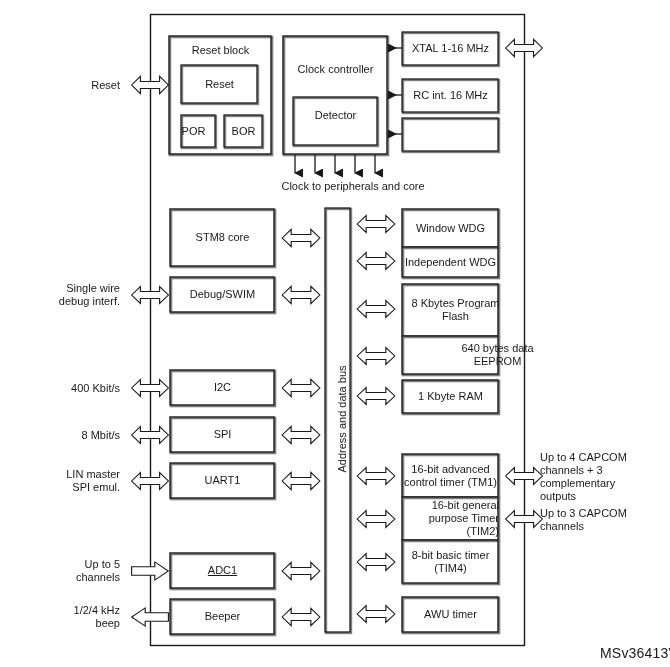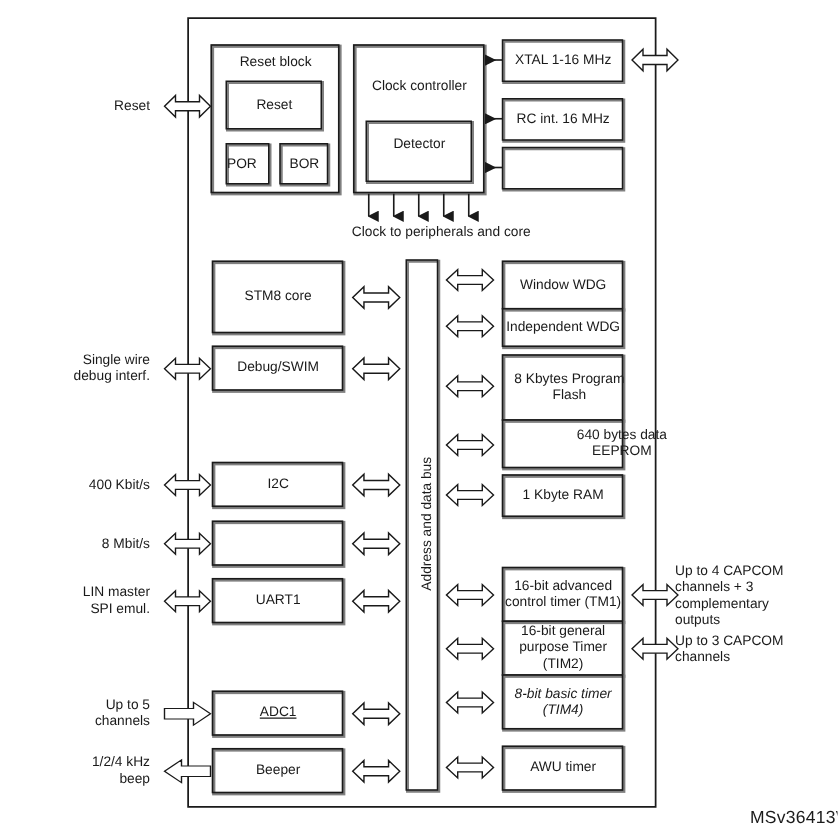--- a/index.html
+++ b/index.html
@@ -243,20 +243,21 @@
 
   <div class="box-txt" style="left:402px;top:32px;width:97px;height:33px;">XTAL 1-16 MHz</div>
   <div class="box-txt" style="left:402px;top:79px;width:97px;height:33px;">RC int. 16 MHz</div>
 
   <div class="vbus-txt" style="left:267px;top:413px;width:150px;text-align:center;">Address and data bus</div>
 
   <div class="box-txt" style="left:170px;top:209px;width:105px;height:57px;">STM8
 core</div>
   <div class="box-txt" style="left:170px;top:277px;width:105px;height:35px;">Debug/SWIM</div>
   <div class="box-txt" style="left:170px;top:370px;width:105px;height:35px;">I2C</div>
+  <div class="box-txt" style="left:170px;top:417px;width:105px;height:35px;">SPI</div>
   <div class="box-txt" style="left:170px;top:463px;width:105px;height:35px;">UART1</div>
   <div class="box-txt" style="left:170px;top:553px;width:105px;height:35px;text-decoration:underline;">ADC1</div>
   <div class="box-txt" style="left:170px;top:599px;width:105px;height:35px;">Beeper</div>
 
   <div class="lbl left" style="left:10px;top:282px;width:110px;">Single wire
 debug interf.</div>
   <div class="lbl left" style="left:20px;top:382px;width:100px;">400 Kbit/s</div>
   <div class="lbl left" style="left:20px;top:429px;width:100px;">8 Mbit/s</div>
   <div class="lbl left" style="left:15px;top:468px;width:105px;">LIN master
 SPI emul.</div>
@@ -270,23 +271,23 @@
   <div class="box-txt" style="left:402px;top:247px;width:97px;height:30px;">Independent WDG</div>
   <div class="box-txt" style="left:402px;top:284px;width:107px;height:52px;">8 Kbytes
 Program
 Flash</div>
   <div class="box-txt" style="left:402px;top:336px;width:97px;height:38px;margin-left:47px;">640 bytes
 data EEPROM</div>
   <div class="box-txt" style="left:402px;top:380px;width:97px;height:33px;">1 Kbyte
 RAM</div>
   <div class="box-txt" style="left:402px;top:454px;width:97px;height:43px;">16-bit advanced
 control timer (TM1)</div>
-  <div class="box-txt" style="left:402px;top:497px;width:97px;height:43px;">16-bit general purpose
+  <div class="box-txt" style="left:402px;top:497px;width:97px;height:43px;text-align:right;">16-bit general purpose
 Timer (TIM2)</div>
-  <div class="box-txt" style="left:402px;top:540px;width:97px;height:43px;font-style:italic;">8-bit basic timer
+  <div class="box-txt" style="left:402px;top:540px;width:97px;height:43px;">8-bit basic timer
 (TIM4)</div>
   <div class="box-txt" style="left:402px;top:597px;width:97px;height:35px;">AWU timer</div>
 
   <div class="lbl rightal" style="left:540px;top:451px;width:120px;">Up to 4 CAPCOM
 channels + 3
 complementary
 outputs</div>
   <div class="lbl rightal" style="left:540px;top:507px;width:120px;">Up to 3 CAPCOM
 channels</div>
 

